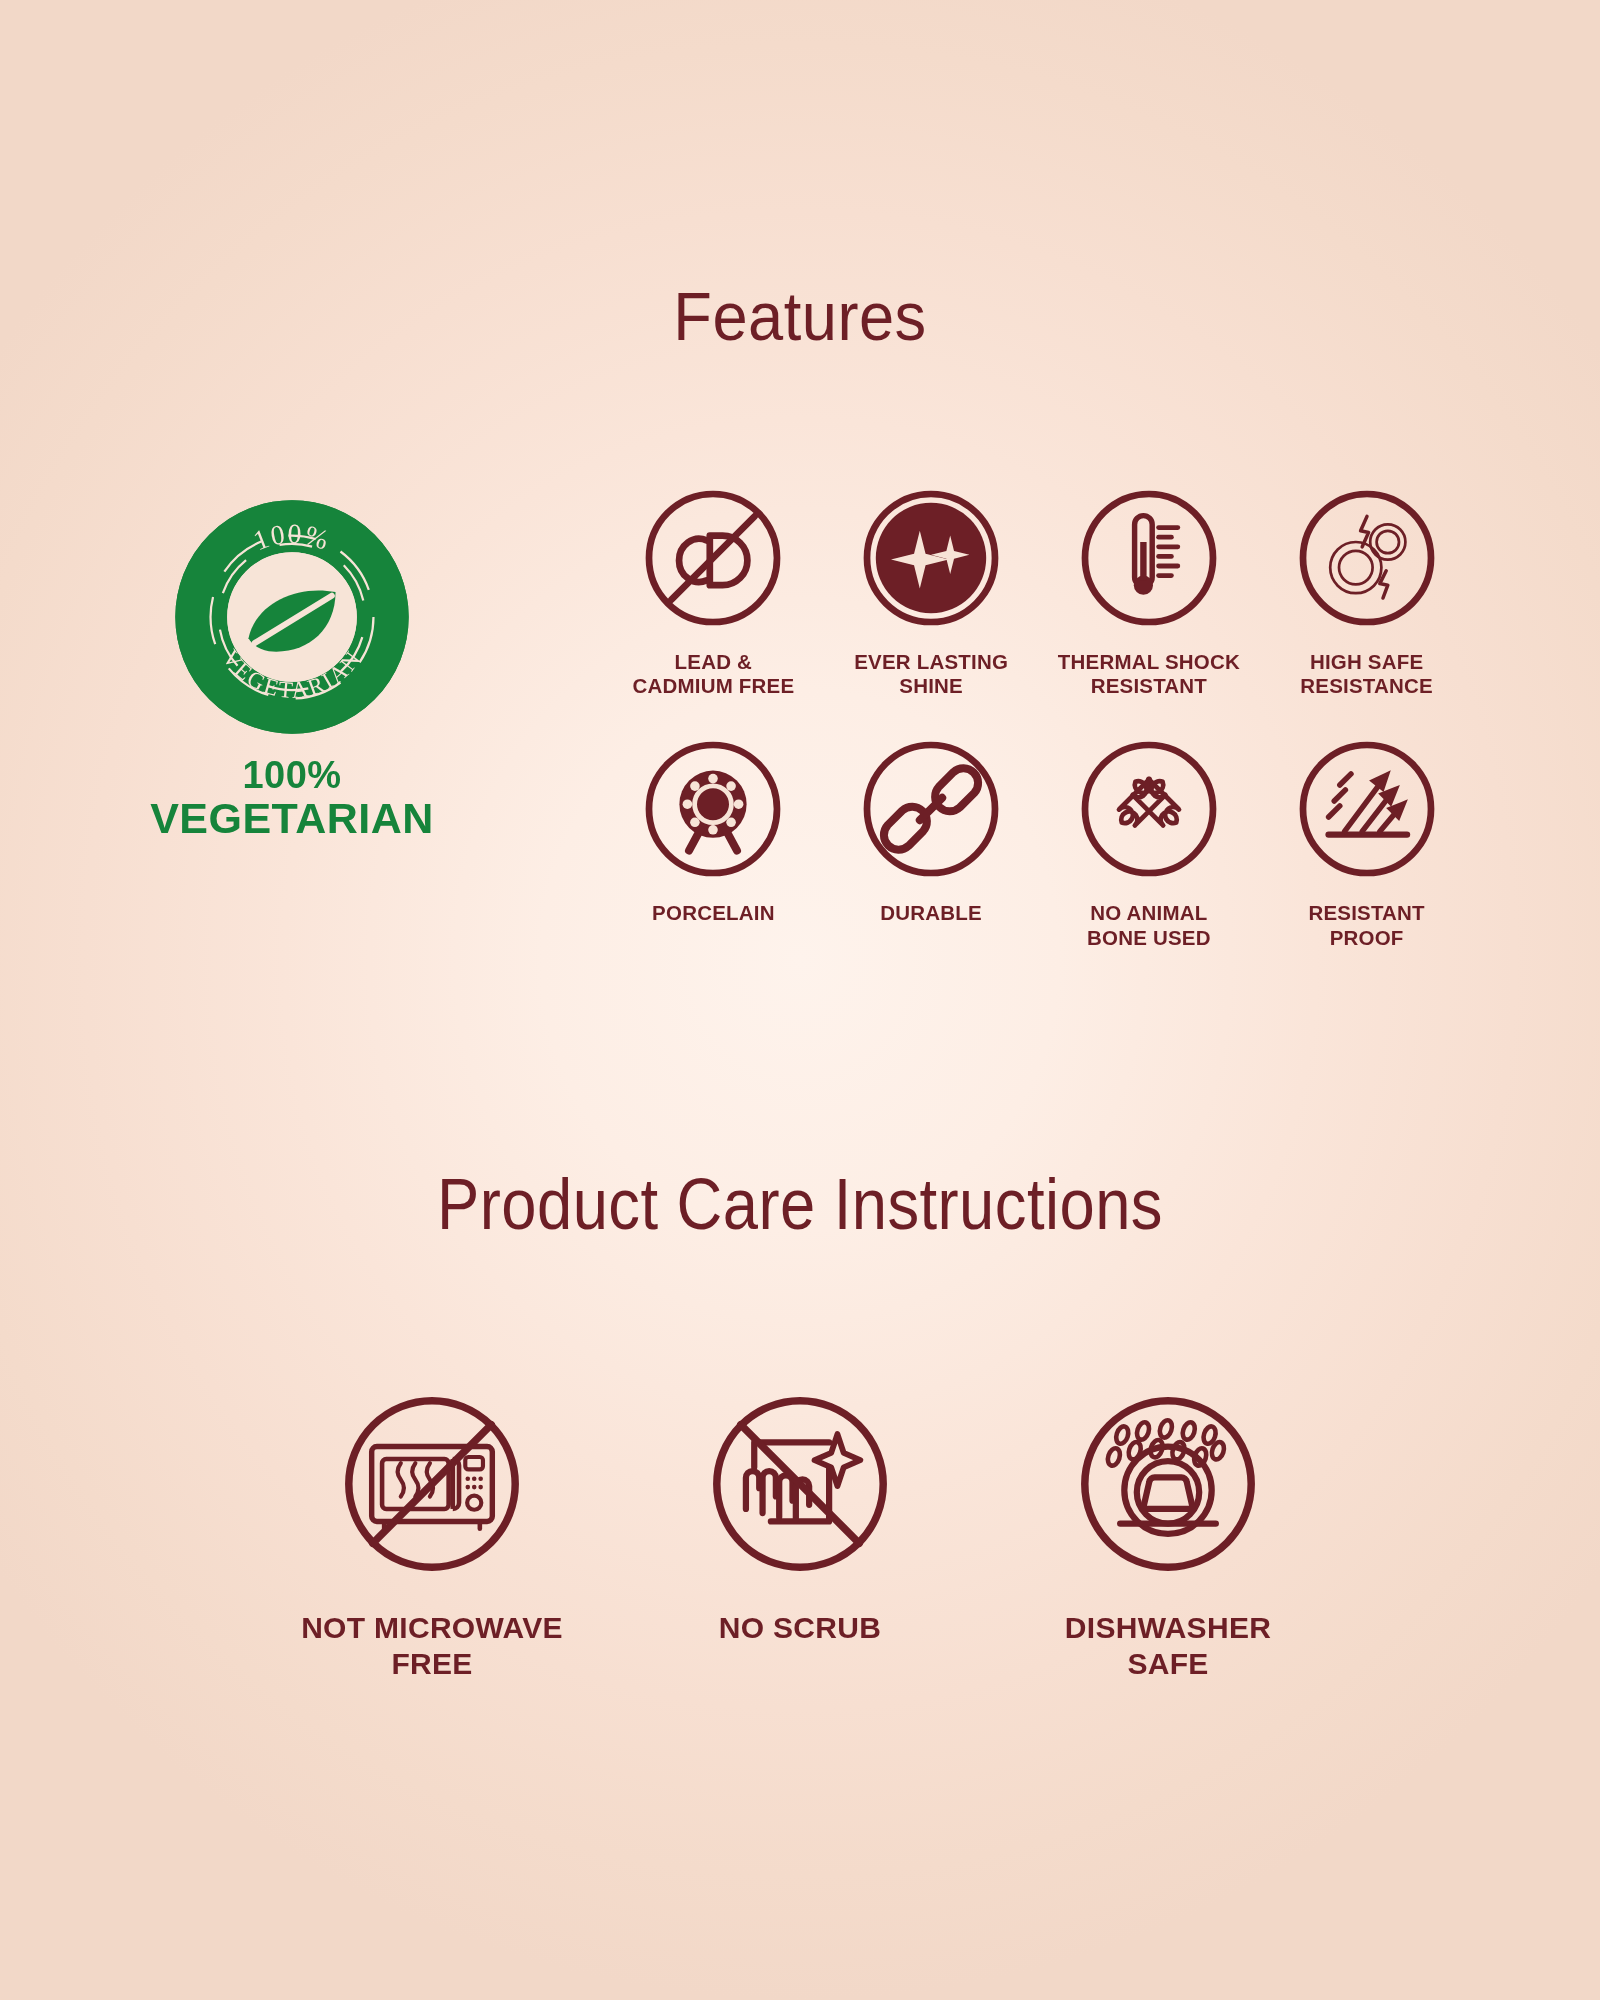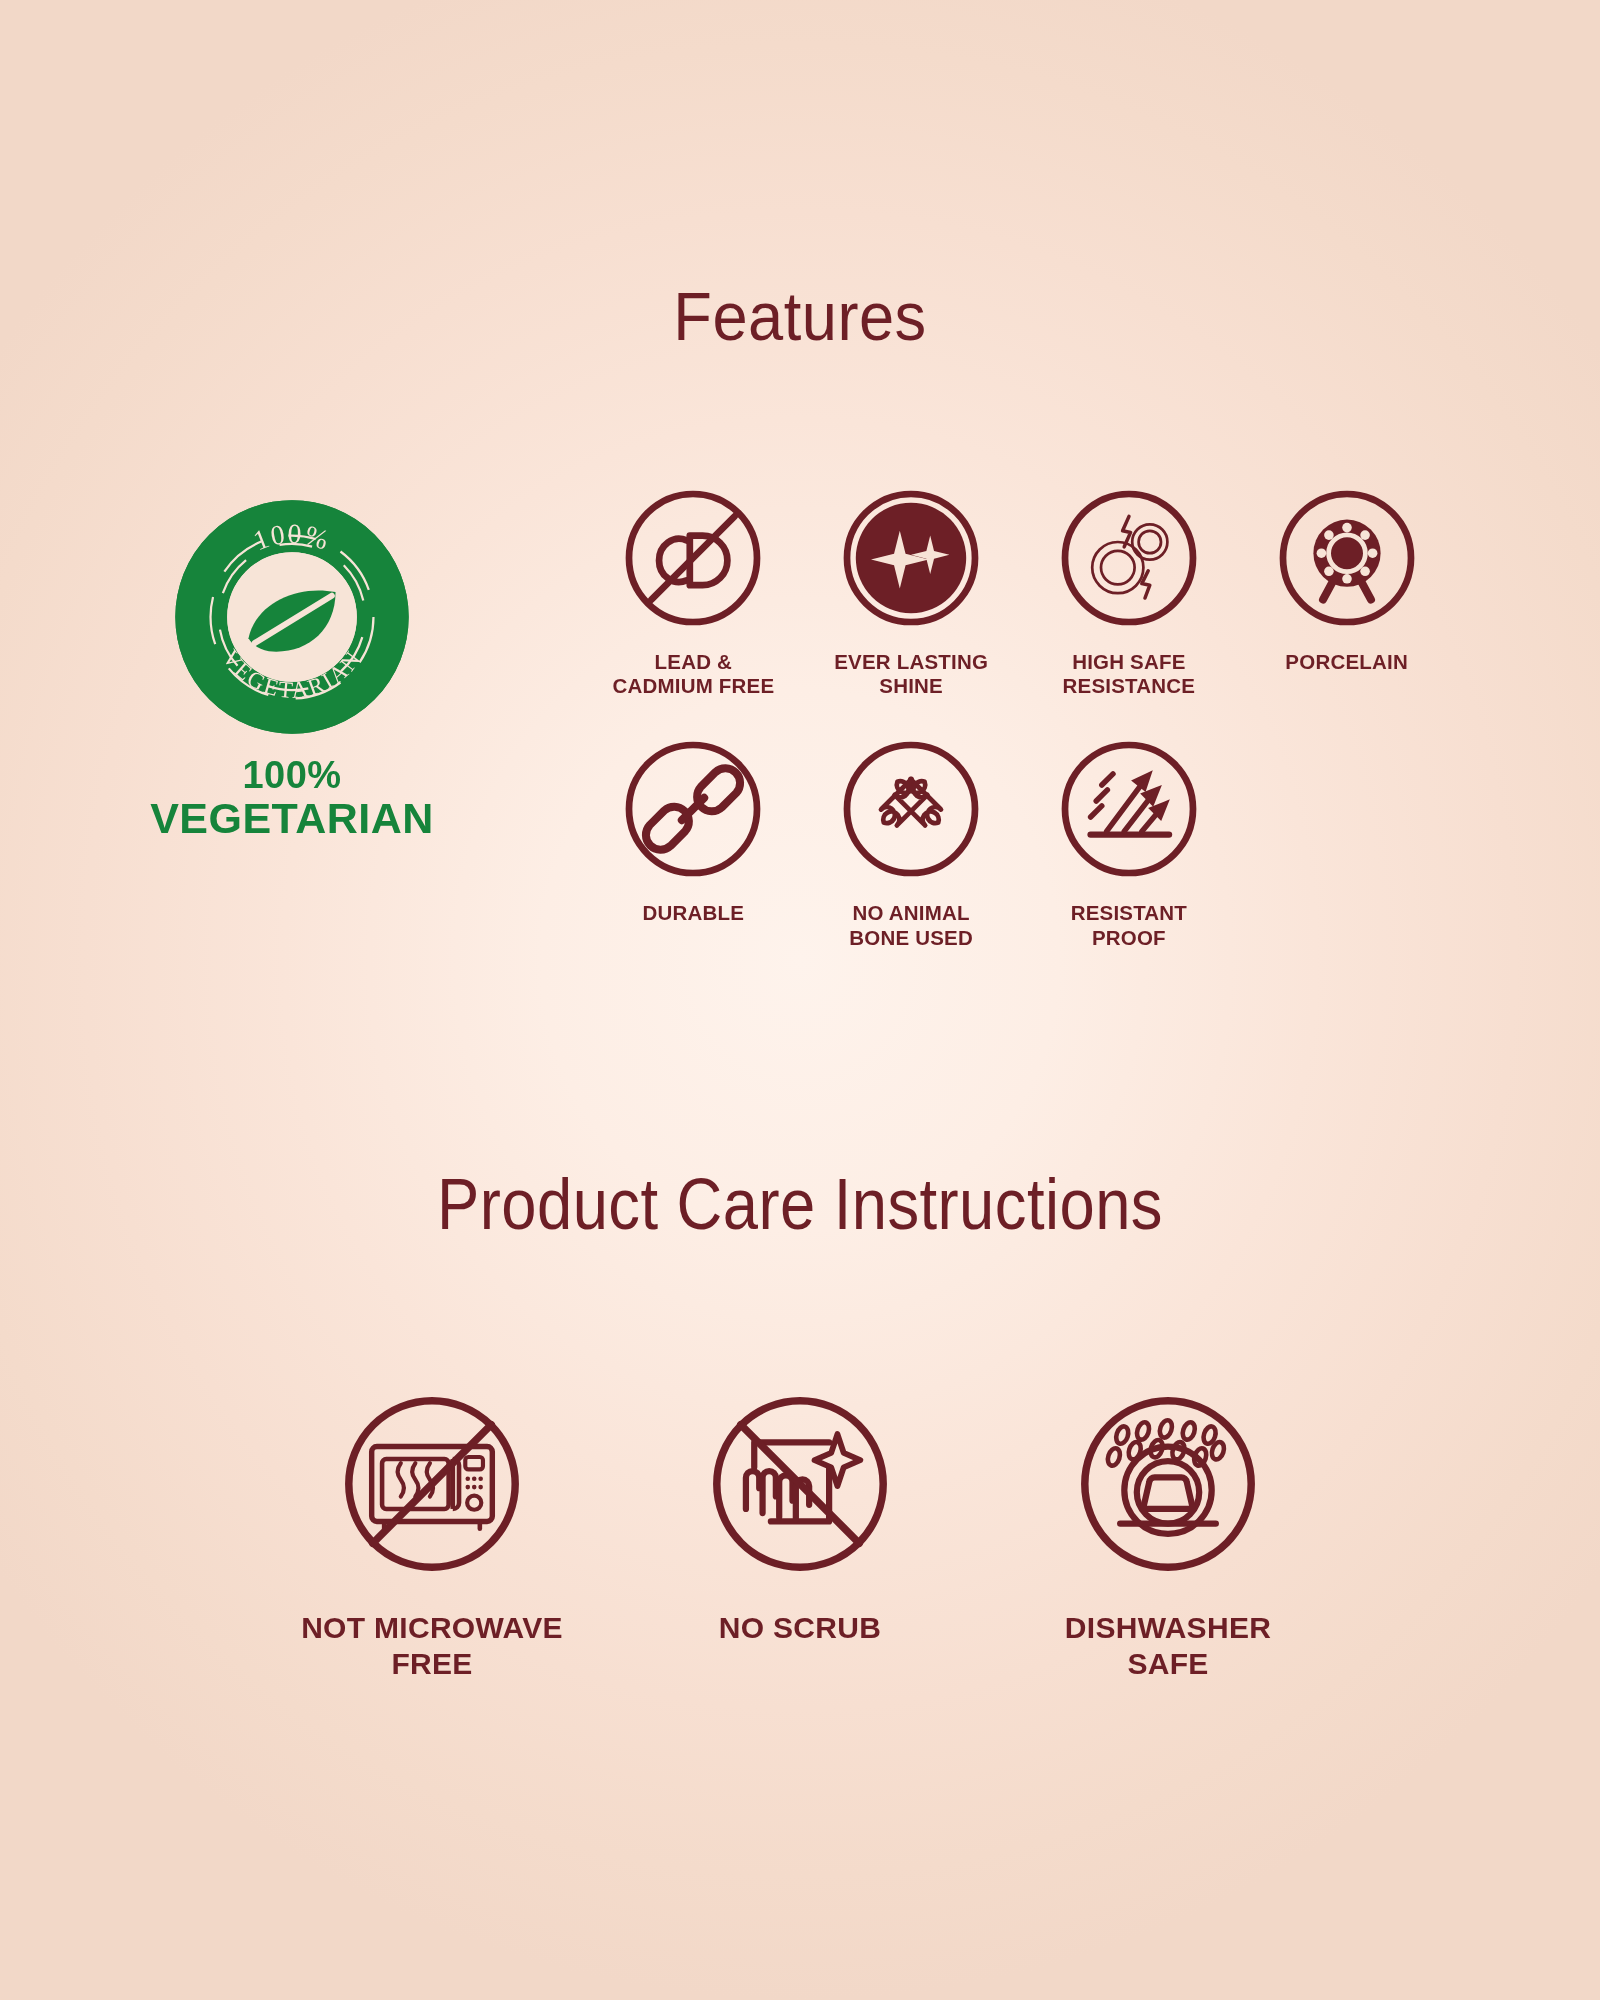--- a/index.html
+++ b/index.html
@@ -71,21 +71,21 @@
     color: #16843b;
     font-weight: bold;
     line-height: 1.05;
   }
   .veg-caption .l1 { font-size: 38px; letter-spacing: 0.5px; }
   .veg-caption .l2 { font-size: 43px; letter-spacing: 0.5px; }
 
   
   .feature-grid {
     position: absolute;
-    left: 600px;
+    left: 620px;
     top: 478px;
     width: 840px;
     display: grid;
     grid-template-columns: repeat(4, 1fr);
     row-gap: 52px;
     column-gap: 0px;
     gap: 31px;
   }
   .feature-cell {
     display: flex;
@@ -199,20 +199,38 @@
       <svg class="feature-icon" viewBox="0 0 100 100">
         <circle cx="50" cy="50" r="40" fill="none" stroke="#6d1f26" stroke-width="4.2"></circle>
         <circle cx="50" cy="50" r="34.5" fill="#6d1f26"></circle>
         <path d="M 43 33 L 46.6 47.4 L 61 51 L 46.6 54.6 L 43 69 L 39.4 54.6 L 25 51 L 39.4 47.4 Z" fill="#f7e4d7"></path>
         <path d="M 62 36 L 64.4 45.6 L 74 48 L 64.4 50.4 L 62 60 L 59.6 50.4 L 50 48 L 59.6 45.6 Z" fill="#f7e4d7"></path>
       </svg>
       <div class="feature-label">EVER LASTING
 SHINE</div>
     </div>
 
+    <div class="feature-cell">
+      <svg class="feature-icon" viewBox="0 0 100 100">
+        <circle cx="50" cy="50" r="40" fill="none" stroke="#6d1f26" stroke-width="4.2"></circle>
+        <path d="M 41 29 a 5.5 5.5 0 0 1 11 0 v 33 a 5.5 5.5 0 1 1 -11 0 Z" fill="none" stroke="#6d1f26" stroke-width="3.4"></path>
+        <circle cx="46.5" cy="67" r="6" fill="#6d1f26"></circle>
+        <line x1="46.5" y1="40" x2="46.5" y2="64" stroke="#6d1f26" stroke-width="4"></line>
+        <g stroke="#6d1f26" stroke-width="3" stroke-linecap="round">
+          <line x1="56" y1="31" x2="68" y2="31"></line>
+          <line x1="56" y1="37" x2="64" y2="37"></line>
+          <line x1="56" y1="43" x2="68" y2="43"></line>
+          <line x1="56" y1="49" x2="64" y2="49"></line>
+          <line x1="56" y1="55" x2="68" y2="55"></line>
+          <line x1="56" y1="61" x2="64" y2="61"></line>
+        </g>
+      </svg>
+      <div class="feature-label">THERMAL SHOCK
+RESISTANT</div>
+    </div>
 
     <div class="feature-cell">
       <svg class="feature-icon" viewBox="0 0 100 100">
         <circle cx="50" cy="50" r="40" fill="none" stroke="#6d1f26" stroke-width="4.2"></circle>
         <circle cx="43" cy="56" r="16" fill="none" stroke="#6d1f26" stroke-width="1.7"></circle>
         <circle cx="43" cy="56" r="10.5" fill="none" stroke="#6d1f26" stroke-width="1.7"></circle>
         <circle cx="63" cy="40" r="11" fill="none" stroke="#6d1f26" stroke-width="1.7"></circle>
         <circle cx="63" cy="40" r="7" fill="none" stroke="#6d1f26" stroke-width="1.7"></circle>
         <path d="M 50 24 L 46 33 L 51 34 L 47 43" fill="none" stroke="#6d1f26" stroke-width="2.2" stroke-linejoin="round" stroke-linecap="round"></path>
         <path d="M 62 58 L 58 66 L 63 67 L 60 75" fill="none" stroke="#6d1f26" stroke-width="2.2" stroke-linejoin="round" stroke-linecap="round"></path>

